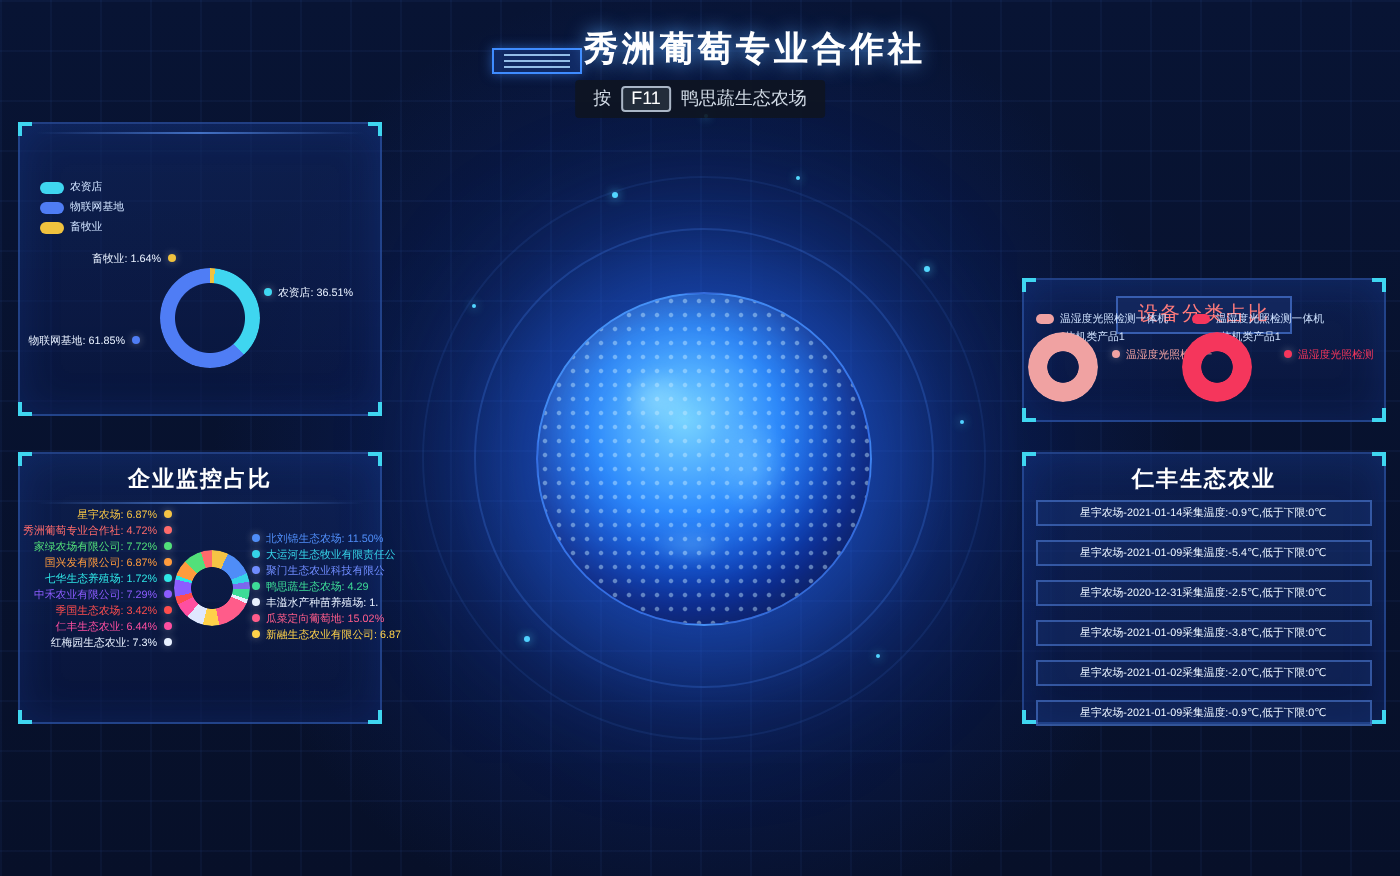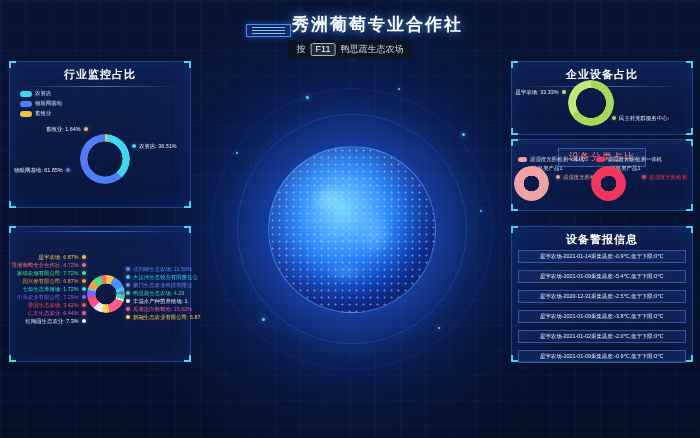--- a/index.html
+++ b/index.html
@@ -109,21 +109,20 @@
     <span>按</span>
     <span class="fs-key">F11</span>
     <span>鸭思蔬生态农场</span>
   </div>
 
   <div class="panel" style="left:9px;top:61px;width:182px;height:147px;">
     <span class="cor tl"></span>
       <span class="cor tr"></span>
       <span class="cor bl"></span>
       <span class="cor br"></span>
-    <h2>行业监控占比</h2>
     <div class="divider"></div>
     <div class="legend">
 
         <div class="legend-row">
           <span class="swatch" style="background: rgb(63, 214, 240);"></span>
           <span class="tt s60 o-l" style="color:#cfe2ff;">农资店</span>
         </div>
 
         <div class="legend-row">
           <span class="swatch" style="background: rgb(79, 125, 245);"></span>
@@ -148,20 +147,21 @@
       <span class="tt s60 o-r">物联网基地: 61.85%</span>
       <span class="dot" style="background: rgb(79, 125, 245);"></span>
     </div>
   </div>
 
   <div class="panel" style="left:9px;top:226px;width:182px;height:136px;">
     <span class="cor tl"></span>
       <span class="cor tr"></span>
       <span class="cor bl"></span>
       <span class="cor br"></span>
+    <h2>企业监控占比</h2>
     <div class="divider"></div>
     <div class="donut" style="left: 77px; top: 48px; width: 38px; height: 38px; --hole: 56%; background: conic-gradient(rgb(245, 196, 69) 0deg, rgb(245, 196, 69) 25.0755deg, rgb(79, 141, 247) 25.0755deg, rgb(79, 141, 247) 67.0506deg, rgb(53, 211, 232) 67.0506deg, rgb(53, 211, 232) 80.1906deg, rgb(123, 104, 238) 80.1906deg, rgb(123, 104, 238) 91.8706deg, rgb(61, 220, 151) 91.8706deg, rgb(61, 220, 151) 107.529deg, rgb(232, 241, 255) 107.529deg, rgb(232, 241, 255) 114.099deg, rgb(255, 92, 138) 114.099deg, rgb(255, 92, 138) 168.922deg, rgb(255, 210, 74) 168.922deg, rgb(255, 210, 74) 193.998deg, rgb(223, 232, 255) 193.998deg, rgb(223, 232, 255) 220.643deg, rgb(255, 79, 160) 220.643deg, rgb(255, 79, 160) 244.149deg, rgb(255, 77, 77) 244.149deg, rgb(255, 77, 77) 256.632deg, rgb(140, 92, 255) 256.632deg, rgb(140, 92, 255) 283.24deg, rgb(46, 230, 230) 283.24deg, rgb(46, 230, 230) 289.518deg, rgb(255, 155, 61) 289.518deg, rgb(255, 155, 61) 314.594deg, rgb(82, 224, 122) 314.594deg, rgb(82, 224, 122) 342.772deg, rgb(255, 107, 107) 342.772deg, rgb(255, 107, 107) 360deg);"></div>
     <div class="stackL">
 
         <div class="srow right">
           <span class="tt s60 o-r" style="color: rgb(245, 196, 69);">星宇农场: 6.87%</span>
           <span class="dot" style="background: rgb(245, 196, 69);"></span>
         </div>
 
         <div class="srow right">
@@ -236,37 +236,20 @@
           <span class="tt s60 o-l" style="color: rgb(255, 92, 138);">瓜菜定向葡萄地: 15.02%</span>
         </div>
 
         <div class="srow">
           <span class="dot" style="background: rgb(255, 210, 74);"></span>
           <span class="tt s60 o-l" style="color: rgb(255, 210, 74);">新融生态农业有限公司: 6.87</span>
         </div>
       </div>
   </div>
 
-  <div class="panel" style="left:511px;top:61px;width:182px;height:74px;">
-    <span class="cor tl"></span>
-      <span class="cor tr"></span>
-      <span class="cor bl"></span>
-      <span class="cor br"></span>
-    <h2>企业设备占比</h2>
-    <div class="divider"></div>
-    <div class="donut" style="left: 56px; top: 18px; width: 46px; height: 46px; --hole: 66%; background: conic-gradient(rgb(166, 217, 85) 0deg, rgb(166, 217, 85) 240.012deg, rgb(195, 232, 120) 240.012deg, rgb(195, 232, 120) 360deg);"></div>
-    <div class="callout end" style="left:0px;top:26px;width:54px;">
-      <span class="tt s60 o-r">星宇农场: 33.33%</span>
-      <span class="dot" style="background: rgb(195, 232, 120);"></span>
-    </div>
-    <div class="callout" style="left:100px;top:52px;">
-      <span class="dot" style="background: rgb(166, 217, 85);"></span>
-      <span class="tt s60 o-l">民主村党群服务中心:</span>
-    </div>
-  </div>
 
   <div class="panel" style="left:511px;top:139px;width:182px;height:72px;">
     <span class="cor tl"></span>
       <span class="cor tr"></span>
       <span class="cor bl"></span>
       <span class="cor br"></span>
     <div class="dc-title">设备分类占比</div>
 
     <div class="dc-row" style="left:6px;top:15px;">
       <span class="swatch" style="width: 9px; height: 5px; background: rgb(240, 162, 162);"></span>
@@ -293,21 +276,21 @@
       <span class="dot" style="background: rgb(245, 54, 92);"></span>
       <span class="tt s60 o-l" style="color: rgb(245, 54, 92);">温湿度光照检测</span>
     </div>
   </div>
 
   <div class="panel" style="left:511px;top:226px;width:182px;height:136px;">
     <span class="cor tl"></span>
       <span class="cor tr"></span>
       <span class="cor bl"></span>
       <span class="cor br"></span>
-    <h2>设备警报信息</h2>
+    <h2>仁丰生态农业</h2>
     <div class="alarm-list">
 
         <div class="alarm-row">
           <span class="tt s60 o-c" style="color:#eaf4ff;">星宇农场-2021-01-14采集温度:-0.9℃,低于下限:0℃</span>
         </div>
 
         <div class="alarm-row">
           <span class="tt s60 o-c" style="color:#eaf4ff;">星宇农场-2021-01-09采集温度:-5.4℃,低于下限:0℃</span>
         </div>
 

